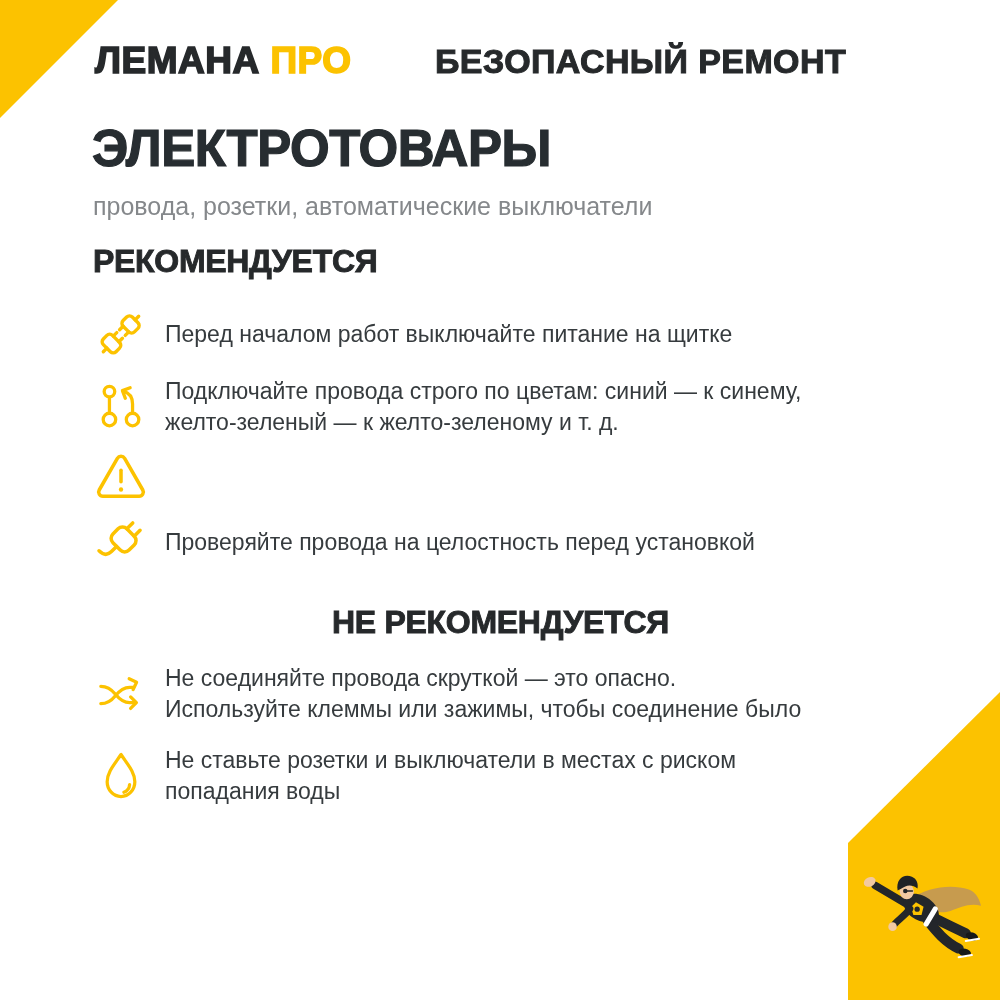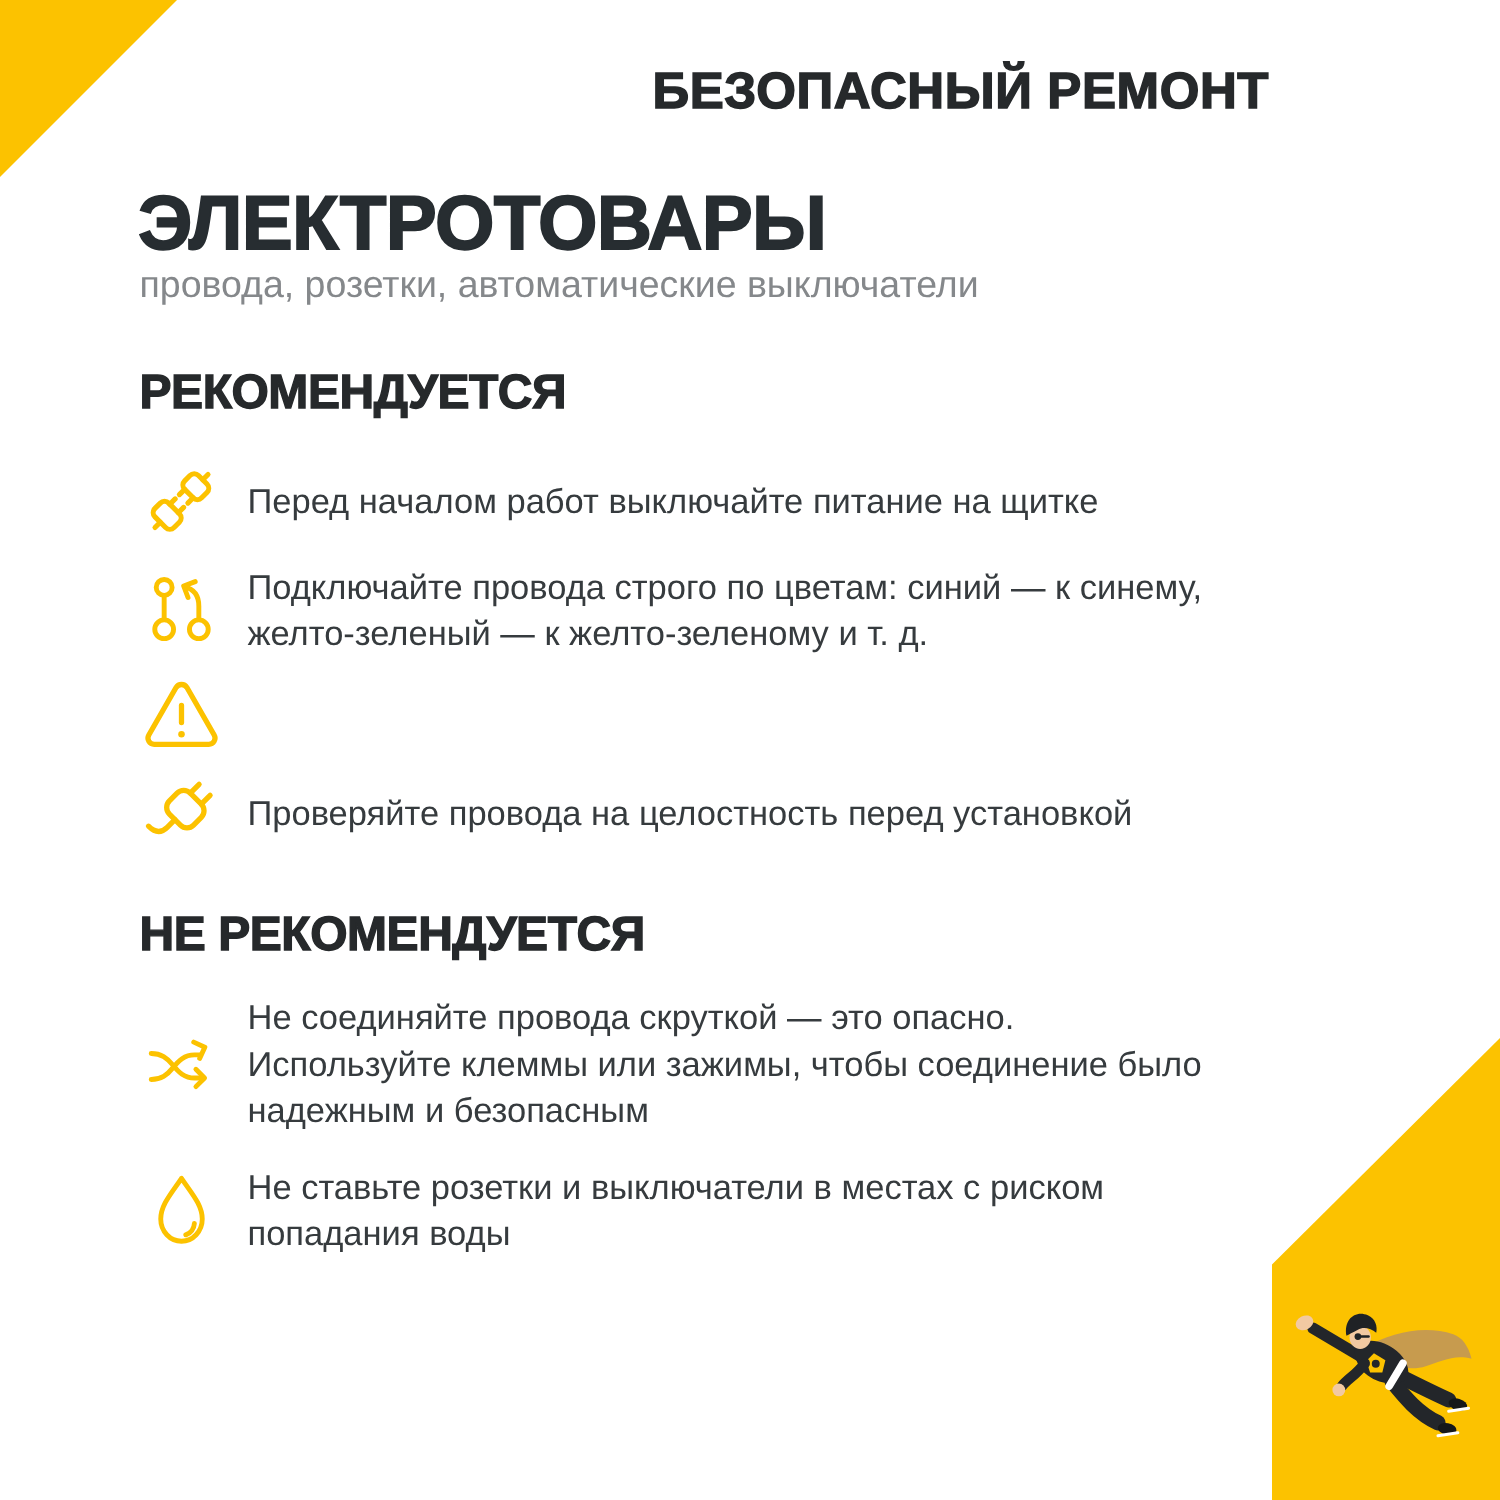--- a/index.html
+++ b/index.html
@@ -23,45 +23,46 @@
 
   
   .logo{position:absolute;left:95px;top:40px;font-size:37px;font-weight:bold;
     letter-spacing:.5px;-webkit-text-stroke:1.6px currentColor;color:var(--text-dark);white-space:nowrap;}
   .logo .accent{color:var(--accent-yellow);-webkit-text-stroke:1.6px var(--accent-yellow);}
   .program-title{position:absolute;left:435px;top:42px;font-size:34px;font-weight:bold;
     -webkit-text-stroke:1px currentColor;letter-spacing:.4px;white-space:nowrap;}
 
   .page-title{position:absolute;left:92px;top:119px;font-size:51px;font-weight:bold;
     -webkit-text-stroke:1.2px currentColor;letter-spacing:-.5px;color:#272D31;white-space:nowrap;}
-  .page-subtitle{position:absolute;left:93px;top:176px;font-size:25px;color:var(--text-gray);white-space:nowrap;}
+  .page-subtitle{position:absolute;left:93px;top:192px;font-size:25px;color:var(--text-gray);white-space:nowrap;}
 
   
   .content{position:absolute;left:93px;top:243px;width:815px;}
   .section-heading{font-size:32px;font-weight:bold;-webkit-text-stroke:.9px currentColor;
     letter-spacing:-.3px;margin:0 0 26px 0;color:var(--text-dark);}
-  .section-heading.second{margin-top:34px;margin-bottom:22px;}
+  .section-heading.second{margin-top:34px;margin-bottom:22px;text-align:center;}
   .row{display:flex;align-items:center;gap:16px;min-height:56px;}
   .row.r1{margin-bottom:14px;}
   .row.r2{margin-bottom:10px;}
   .row.r3{margin-bottom:10px;}
   .row.r4{margin-bottom:0;}
   .row.r5{margin-bottom:20px;}
   .icon{width:56px;flex:0 0 56px;display:flex;justify-content:center;align-items:center;color:var(--accent-yellow);}
   .icon svg{display:block;}
   .txt{font-size:23px;line-height:31px;color:#363B3E;}
 </style>
 </head>
 <body>
 
 <div class="canvas">
 
   <div class="corner-tl"></div>
   <div class="corner-br"></div>
 
+  <div class="logo"><span>ЛЕМАНА</span>&nbsp;<span class="accent">ПРО</span></div>
 
   <div class="program-title">БЕЗОПАСНЫЙ РЕМОНТ</div>
 
   <div class="page-title">ЭЛЕКТРОТОВАРЫ</div>
   <div class="page-subtitle">провода, розетки, автоматические выключатели</div>
 
   <div class="content">
 
     <div class="section-heading">РЕКОМЕНДУЕТСЯ</div>
 
@@ -132,21 +133,20 @@
         <svg width="52" height="50" viewBox="0 0 52 52" fill="none" stroke="currentColor" stroke-width="3.4" stroke-linecap="round" stroke-linejoin="round">
           <path d="M5,18 c7,0 11,3 15,8 c4,5 8,9 15,9 h6"></path>
           <path d="M36,29 l6,6 l-6,6"></path>
           <path d="M5,36 c7,0 11,-3 15,-8 c4,-5 8,-9 15,-9 h4"></path>
           <path d="M34,13 l6,6 l-6,6" transform="translate(1,-4) rotate(-20 37 15)"></path>
         </svg>
       </span>
       <div class="txt">
         <div>Не соединяйте провода скруткой — это опасно.</div>
         <div>Используйте клеммы или зажимы, чтобы соединение было</div>
-        <div>надежным и безопасным</div>
       </div>
     </div>
 
     <div class="row r6">
       <span class="icon">
         <svg width="42" height="52" viewBox="0 0 44 54" fill="none" stroke="currentColor" stroke-width="3.4" stroke-linecap="round" stroke-linejoin="round">
           <path d="M22,4.5 C15,15 7.5,23 7.5,33 a14.5,15.5 0 0 0 29,0 C36.5,23 29,15 22,4.5 z"></path>
           <path d="M31,36 a9,9 0 0 1 -6,8"></path>
         </svg>
       </span>

